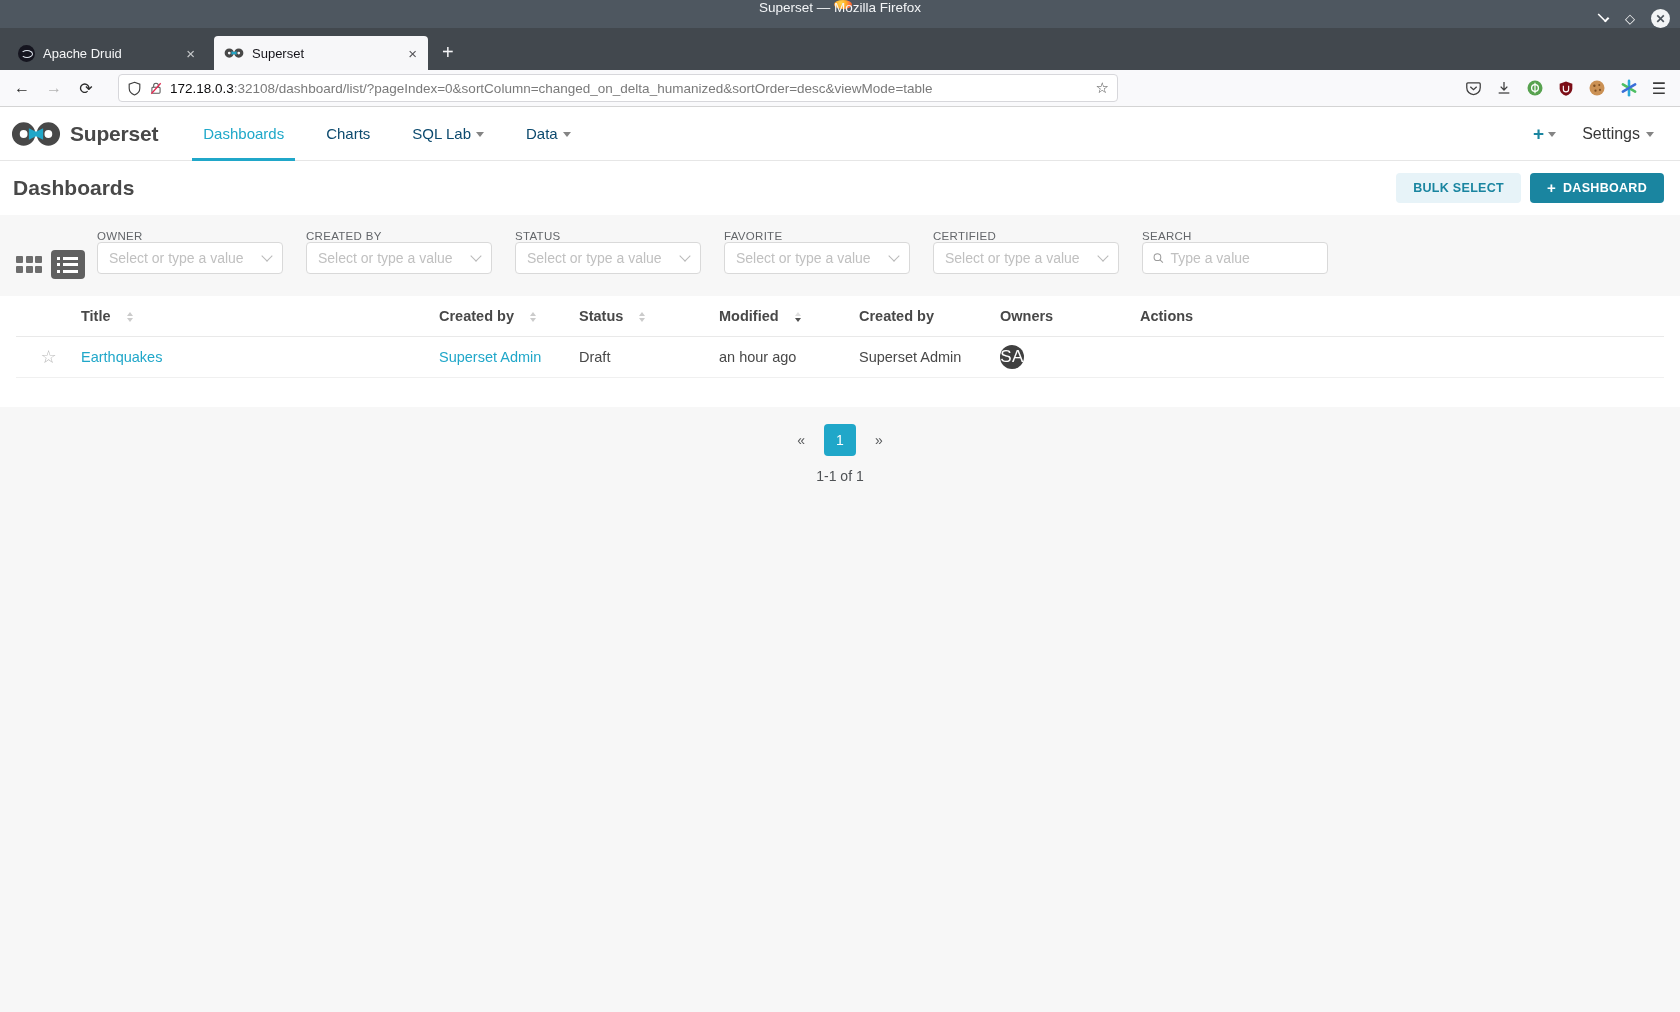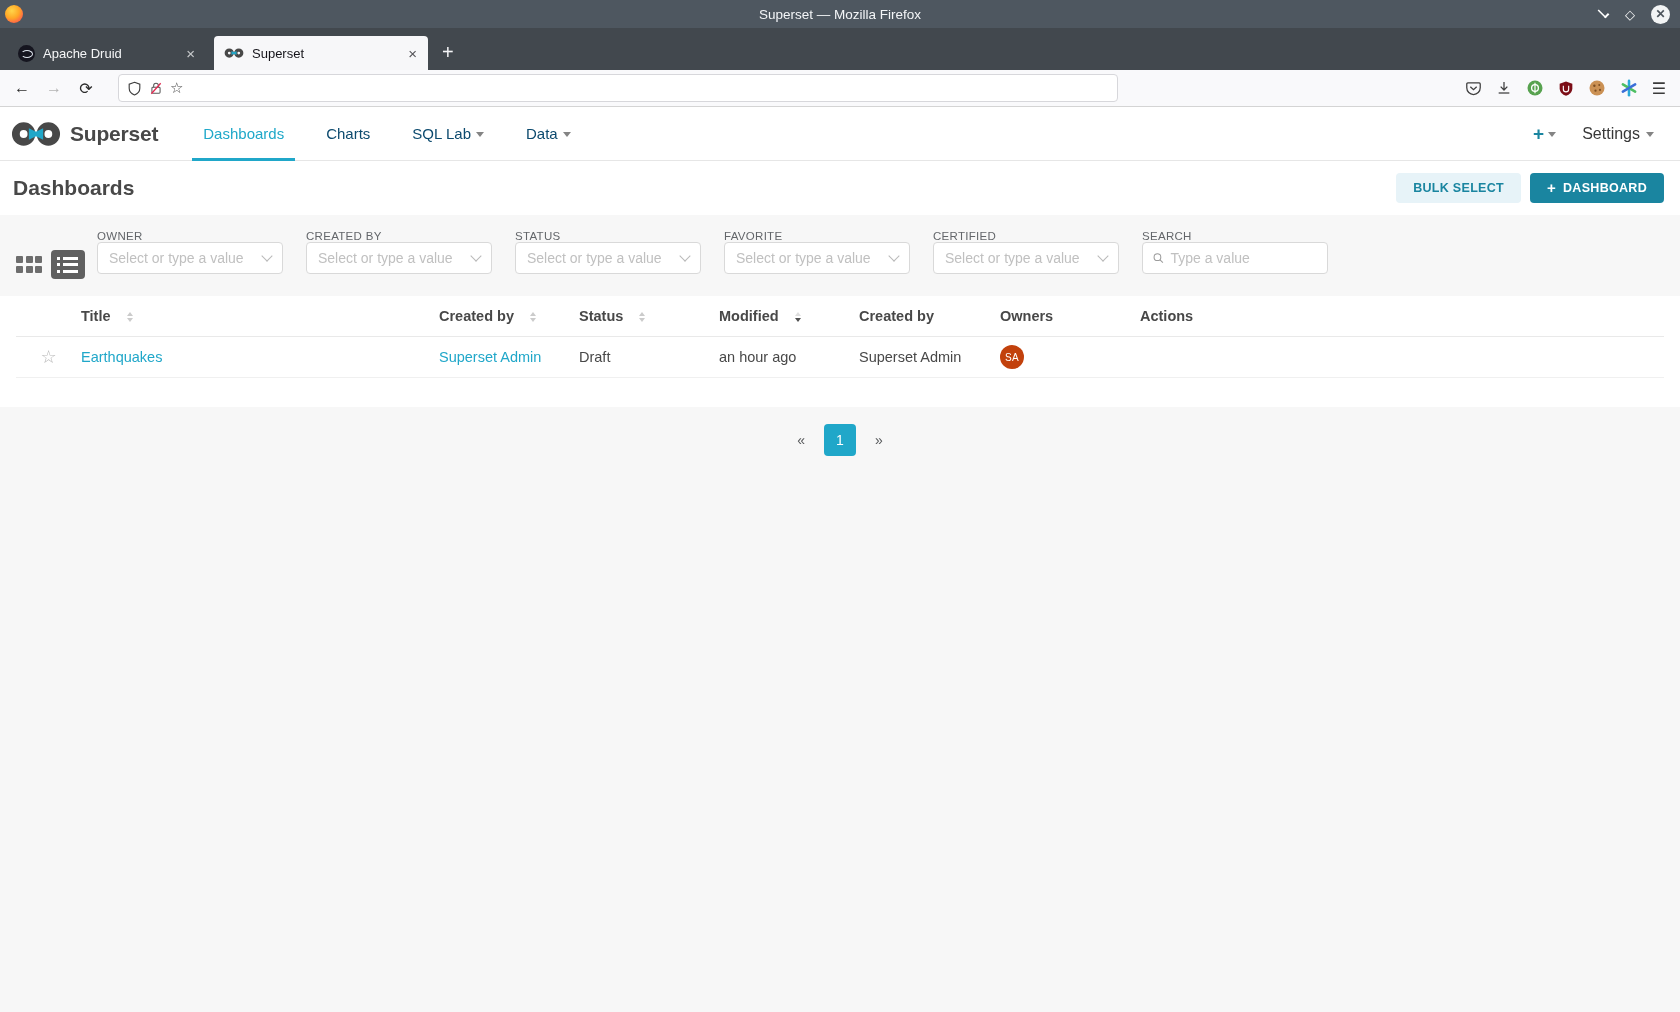--- a/index.html
+++ b/index.html
@@ -1,20 +1,20 @@
 <!DOCTYPE html>
 <html><head>
 <meta charset="utf-8">
 <style>
   * { margin:0; padding:0; box-sizing:border-box; }
   html,body { width:1680px; height:1012px; overflow:hidden; }
   body { font-family:"Liberation Sans", sans-serif; background:#fff; }
 
   
-  .titlebar { height:28px; background:#4e5760; display:flex; align-items:center; position:relative; }
+  .titlebar { height:28px; background:#4e5760; display:flex; align-items:center; position:relative;flex-direction:column; }
   .ff-logo { width:18px; height:18px; border-radius:50%; margin-left:5px;
     background:radial-gradient(circle at 38% 32%, #ffd54a 0%, #ffa726 45%, #ff7043 70%, #e8590c 100%); }
   .win-title { position:absolute; left:0; right:0; text-align:center; color:#f3f5f7; font-size:13.5px; }
   .win-controls { margin-left:auto; display:flex; align-items:center; gap:16px; padding-right:10px; z-index:2; }
   .win-btn { color:#fff; font-size:13px; line-height:1; cursor:default; }
   .win-min { width:11px; height:7px; border-right:2px solid #fff; border-bottom:2px solid #fff; transform:rotate(45deg) scaleY(.8); margin-top:-4px; }
   .win-close { width:19px; height:19px; background:#f2f4f5; border-radius:50%; color:#4c545c; display:flex; align-items:center; justify-content:center; font-size:12px; font-weight:bold; }
 
   .tabbar { height:42px; background:#42484e; display:flex; align-items:flex-end; padding-left:8px; }
   .tab { width:198px; height:34px; display:flex; align-items:center; gap:8px; padding:0 8px 0 10px; border-radius:4px 4px 0 0; color:#f5f6f7; font-size:13px; }
@@ -95,21 +95,21 @@
   .c-owners { width:140px; }
   .c-actions { flex:1; }
   .sorter { display:flex; flex-direction:column; gap:2px; margin-left:3px; margin-top:1px; }
   .car { width:0; height:0; border-left:3.6px solid transparent; border-right:3.6px solid transparent; }
   .car.up { border-bottom:4.4px solid #cbcbcb; }
   .car.down { border-top:4.4px solid #cbcbcb; }
   .sorter.active .car.up { border-bottom-color:#dedede; }
   .sorter.active .car.down { border-top-color:#4f4f4f; }
   .link { color:#20a7c9; }
   .row-star { font-size:18px; color:#b9b9b9; }
-  .avatar { width:24px; height:24px; border-radius:50%; background:#c2410c; color:#fff; font-size:10px; display:flex; align-items:center; justify-content:center; letter-spacing:.3px; }
+  .avatar { width:24px; height:24px; border-radius:50%; background:#404040; color:#fff; font-size:17px; display:flex; align-items:center; justify-content:center; letter-spacing:.3px; }
 
   
   .bottom { background:#f7f7f7; height:605px; padding-top:17px; }
   .pager { display:flex; align-items:center; justify-content:center; gap:19px; }
   .pg-arrow { font-size:14px; color:#57595b; }
   .pg-num { width:32px; height:32px; background:#20a7c9; border-radius:4px; color:#fff; font-size:14px; display:flex; align-items:center; justify-content:center; }
   .pg-summary { text-align:center; font-size:14px; color:#4f5255; margin-top:12px; }
 </style>
 </head>
 <body>
@@ -153,20 +153,21 @@
   <span class="nav-ic">⟳</span>
   <div class="urlbar">
     <svg width="15" height="15" viewBox="0 0 24 24">
       <path d="M12 2 L20.5 5 V11.5 C20.5 16.5 16.8 20.3 12 22.3 C7.2 20.3 3.5 16.5 3.5 11.5 V5 Z" fill="none" stroke="#3d3d3d" stroke-width="1.8"></path>
     </svg>
     <svg width="14" height="15" viewBox="0 0 24 24">
       <rect x="5" y="10" width="14" height="10" rx="1.5" fill="none" stroke="#5a5a5a" stroke-width="1.8"></rect>
       <path d="M8 10 V7 a4 4 0 0 1 8 0 v3" fill="none" stroke="#5a5a5a" stroke-width="1.8"></path>
       <line x1="4" y1="21" x2="20" y2="3" stroke="#e22850" stroke-width="2.2"></line>
     </svg>
+    <span class="url-text"><b>172.18.0.3</b><span>:32108/dashboard/list/?pageIndex=0&amp;sortColumn=changed_on_delta_humanized&amp;sortOrder=desc&amp;viewMode=table</span></span>
     <span class="url-star">☆</span>
   </div>
   <div class="tb-icons">
     <svg width="17" height="17" viewBox="0 0 24 24">
       <path d="M4 4 h16 a1.5 1.5 0 0 1 1.5 1.5 V11 a9.5 9.5 0 0 1-19 0 V5.5 A1.5 1.5 0 0 1 4 4 Z" fill="none" stroke="#3f3f3f" stroke-width="1.8"></path>
       <path d="M7.5 9.5 L12 13.7 L16.5 9.5" fill="none" stroke="#3f3f3f" stroke-width="1.8"></path>
     </svg>
     <svg width="16" height="16" viewBox="0 0 24 24">
       <path d="M12 3 V14 M7 10 L12 15 L17 10" fill="none" stroke="#3f3f3f" stroke-width="1.9"></path>
       <path d="M4 19.5 H20" stroke="#3f3f3f" stroke-width="1.9"></path>
@@ -383,13 +384,14 @@
     <div class="cell c-actions"></div>
   </div>
 </div>
 
 <div class="bottom">
   <div class="pager">
     <span class="pg-arrow">«</span>
     <span class="pg-num">1</span>
     <span class="pg-arrow">»</span>
   </div>
+  <div class="pg-summary">1-1 of 1</div>
 </div>
 
 </body></html>

